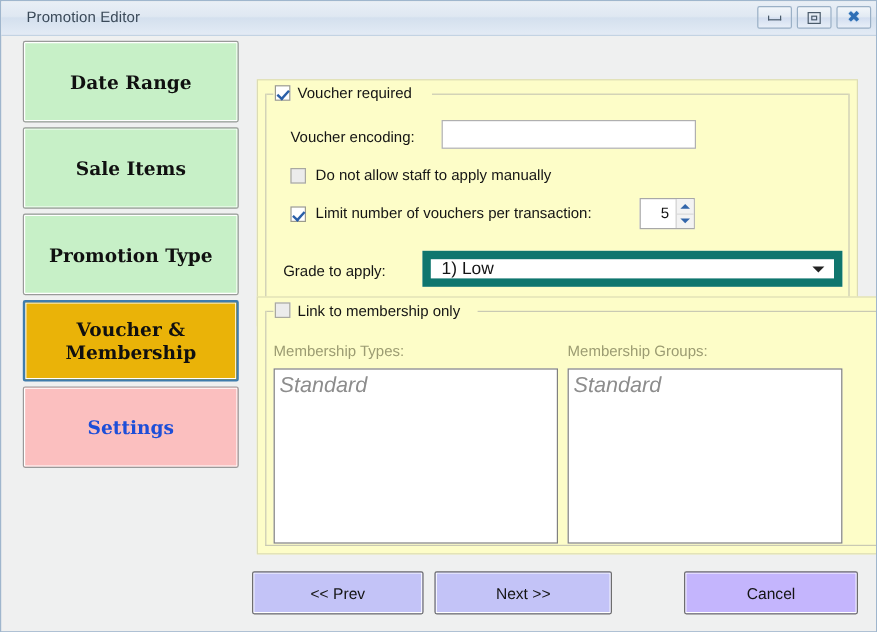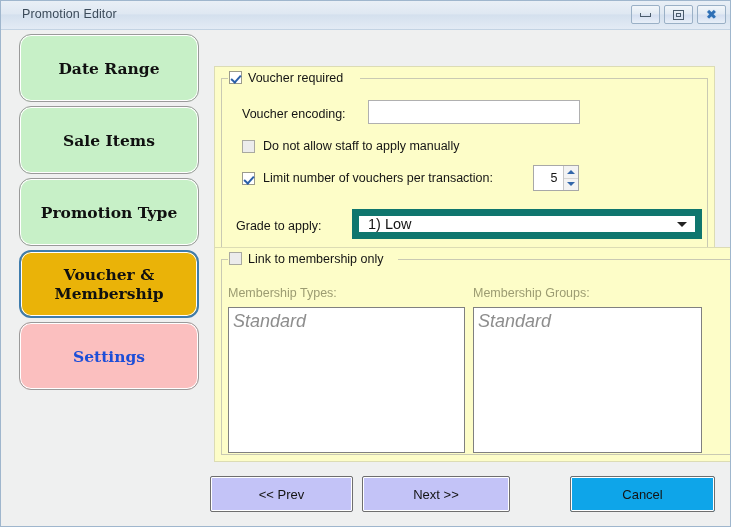--- a/index.html
+++ b/index.html
@@ -94,21 +94,21 @@
     position: absolute;
     left: 18px;
     top: 33px;
     width: 180px;
   }
   .navbtn {
     width: 180px;
     height: 68px;
     margin-bottom: 4px;
     border: 1px solid #9a9a9a;
-    border-radius: 12px;
+    border-radius: 2px;
     background: #c7f0c7;
     display: flex;
     align-items: center;
     justify-content: center;
     text-align: center;
     box-sizing: border-box;
     box-shadow: inset 0 0 0 1px #ffffff;
   }
   .navbtn span {
     font-family: "DejaVu Serif", serif;
@@ -336,21 +336,21 @@
     display: flex;
     align-items: center;
     justify-content: center;
     box-shadow: inset 0 0 0 1px #ffffff;
   }
   .btn span {
     font-size: 13px;
     color: #141414;
   }
   .btn.purple { background: #c3c3f7; }
-  .btn.pinkbtn { background: #0ea5e9; }
+  .btn.pinkbtn { background: #c4b5fd; }
 </style>
 </head>
 <body>
 
 <div class="window">
 
   <div class="titlebar">
     <div class="title-text">Promotion Editor</div>
     <div class="winbtns">
       <div class="winbtn">

